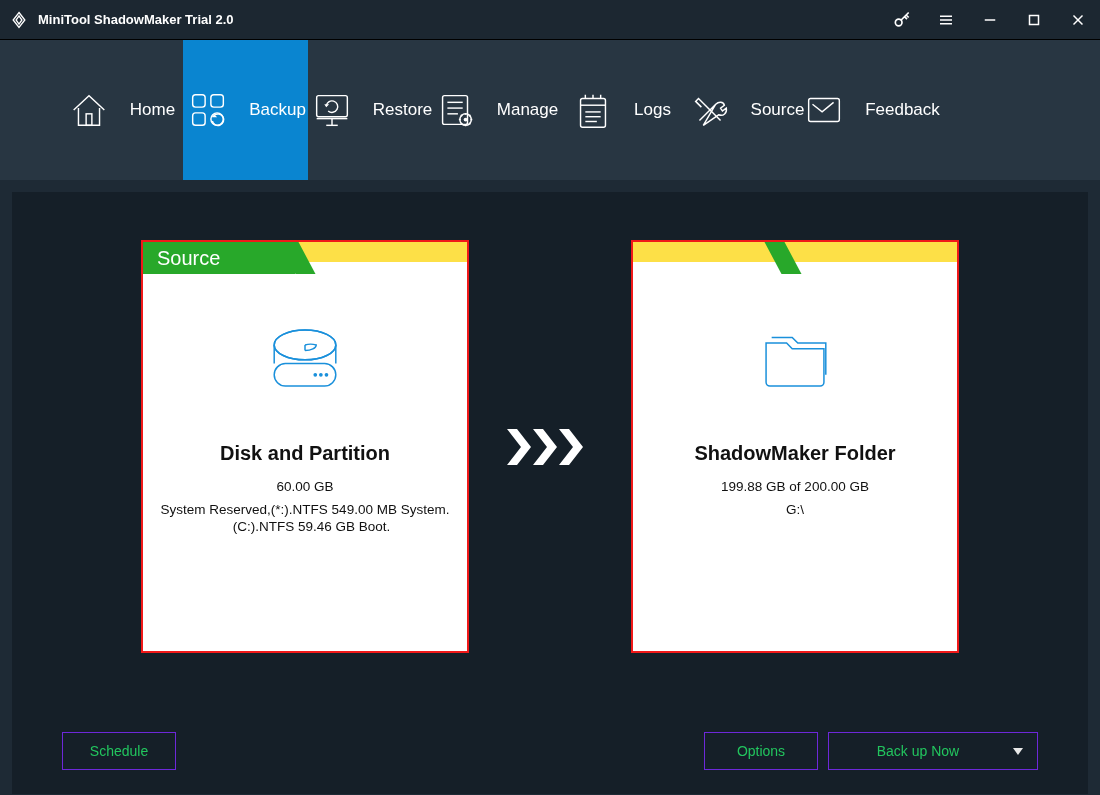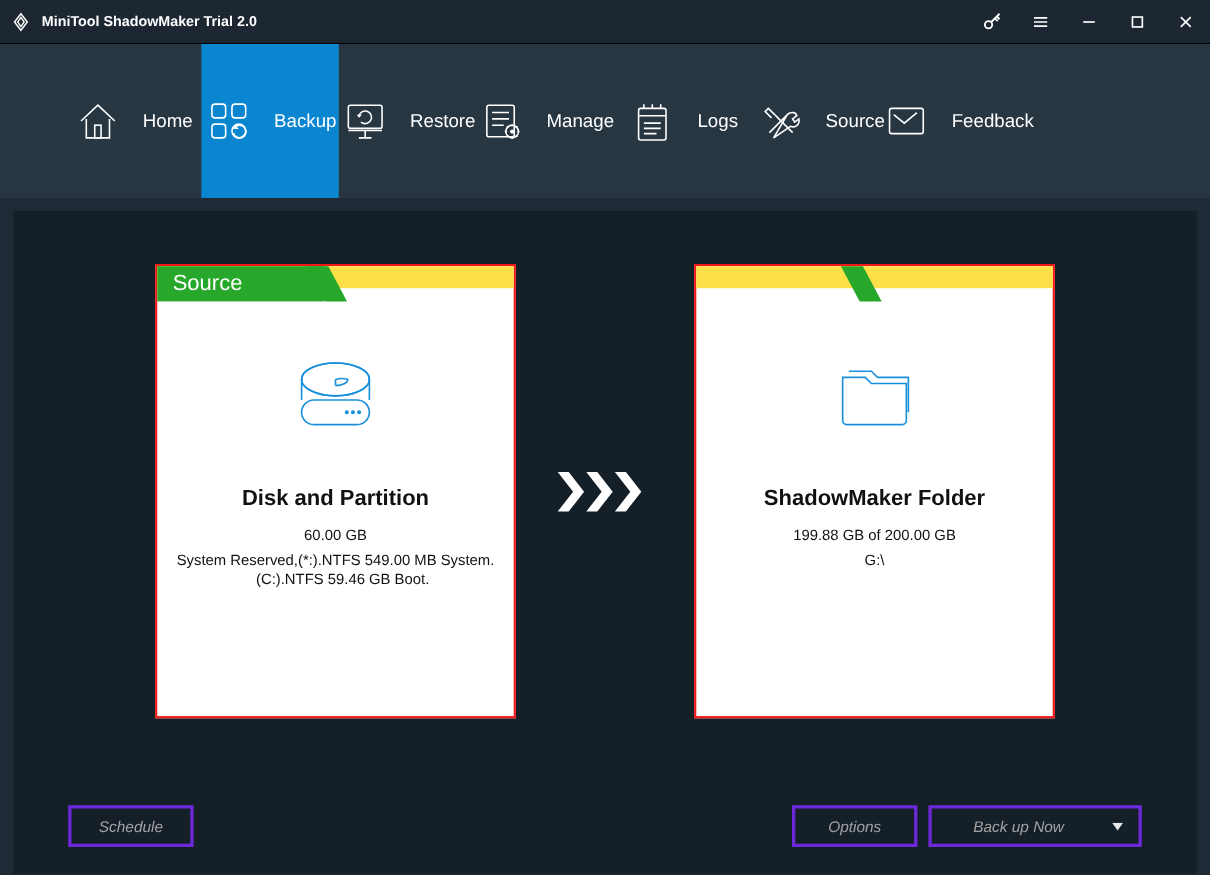--- a/index.html
+++ b/index.html
@@ -123,33 +123,32 @@
   .arrows svg { width: 90px; height: 44px; }
 
   .bottom-bar {
     position: absolute;
     left: 50px; right: 50px; bottom: 24px;
     display: flex;
     align-items: center;
   }
   .bot-btn {
     height: 38px;
-    border: 3px solid #6d28d9;
-    color: #a3a3a3;
+    border: 1px solid #6d28d9;
+    color: #22c55e;
     display:flex; align-items:center; justify-content:center;
     font-size: 14px;
     cursor: pointer;
     background: transparent;
-    font-style: italic;
   }
   .bot-btn.small { width: 114px; }
   .bot-btn + .bot-btn { margin-left: 10px; }
   .bot-spacer { flex: 1; }
   .bot-btn.opt { width: 114px; }
-  .bot-btn.main { width: 194px; margin-left: 10px; position:relative; justify-content:center; padding-right:30px; }
+  .bot-btn.main { width: 210px; margin-left: 10px; position:relative; justify-content:center; padding-right:30px; }
   .bot-btn.main .caret { position:absolute; right:14px; top:50%; transform:translateY(-50%); }
   .bot-btn.main .caret svg { width:10px; height:8px; fill:#e8e8e8; }
 </style>
 </head>
 <body>
 
 <div class="title-bar">
   <div class="title-icon">
     <svg viewBox="0 0 24 24">
         <g stroke="#fff" stroke-width="1.6" fill="none">

